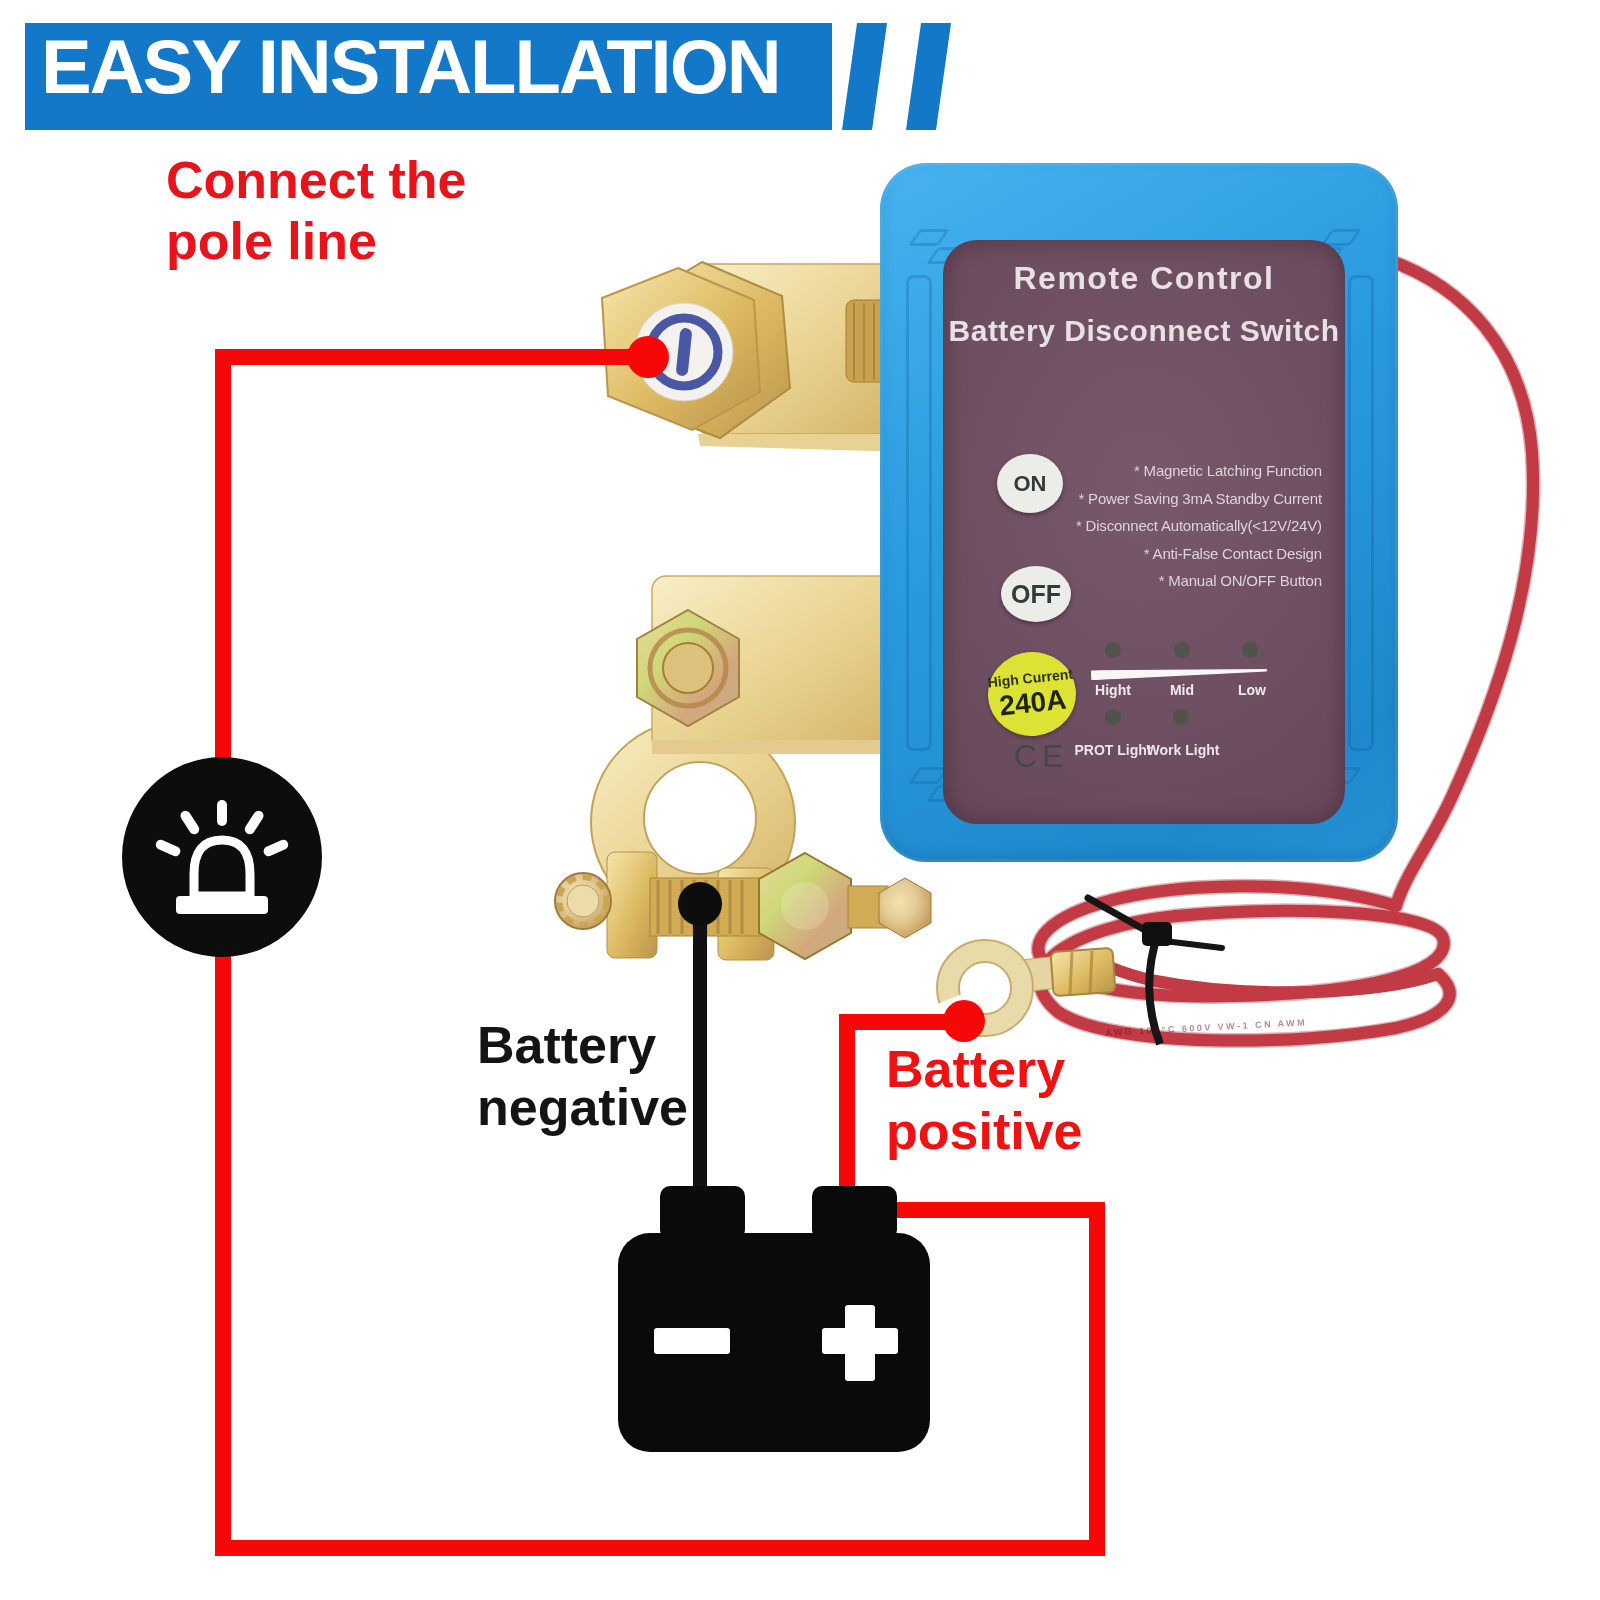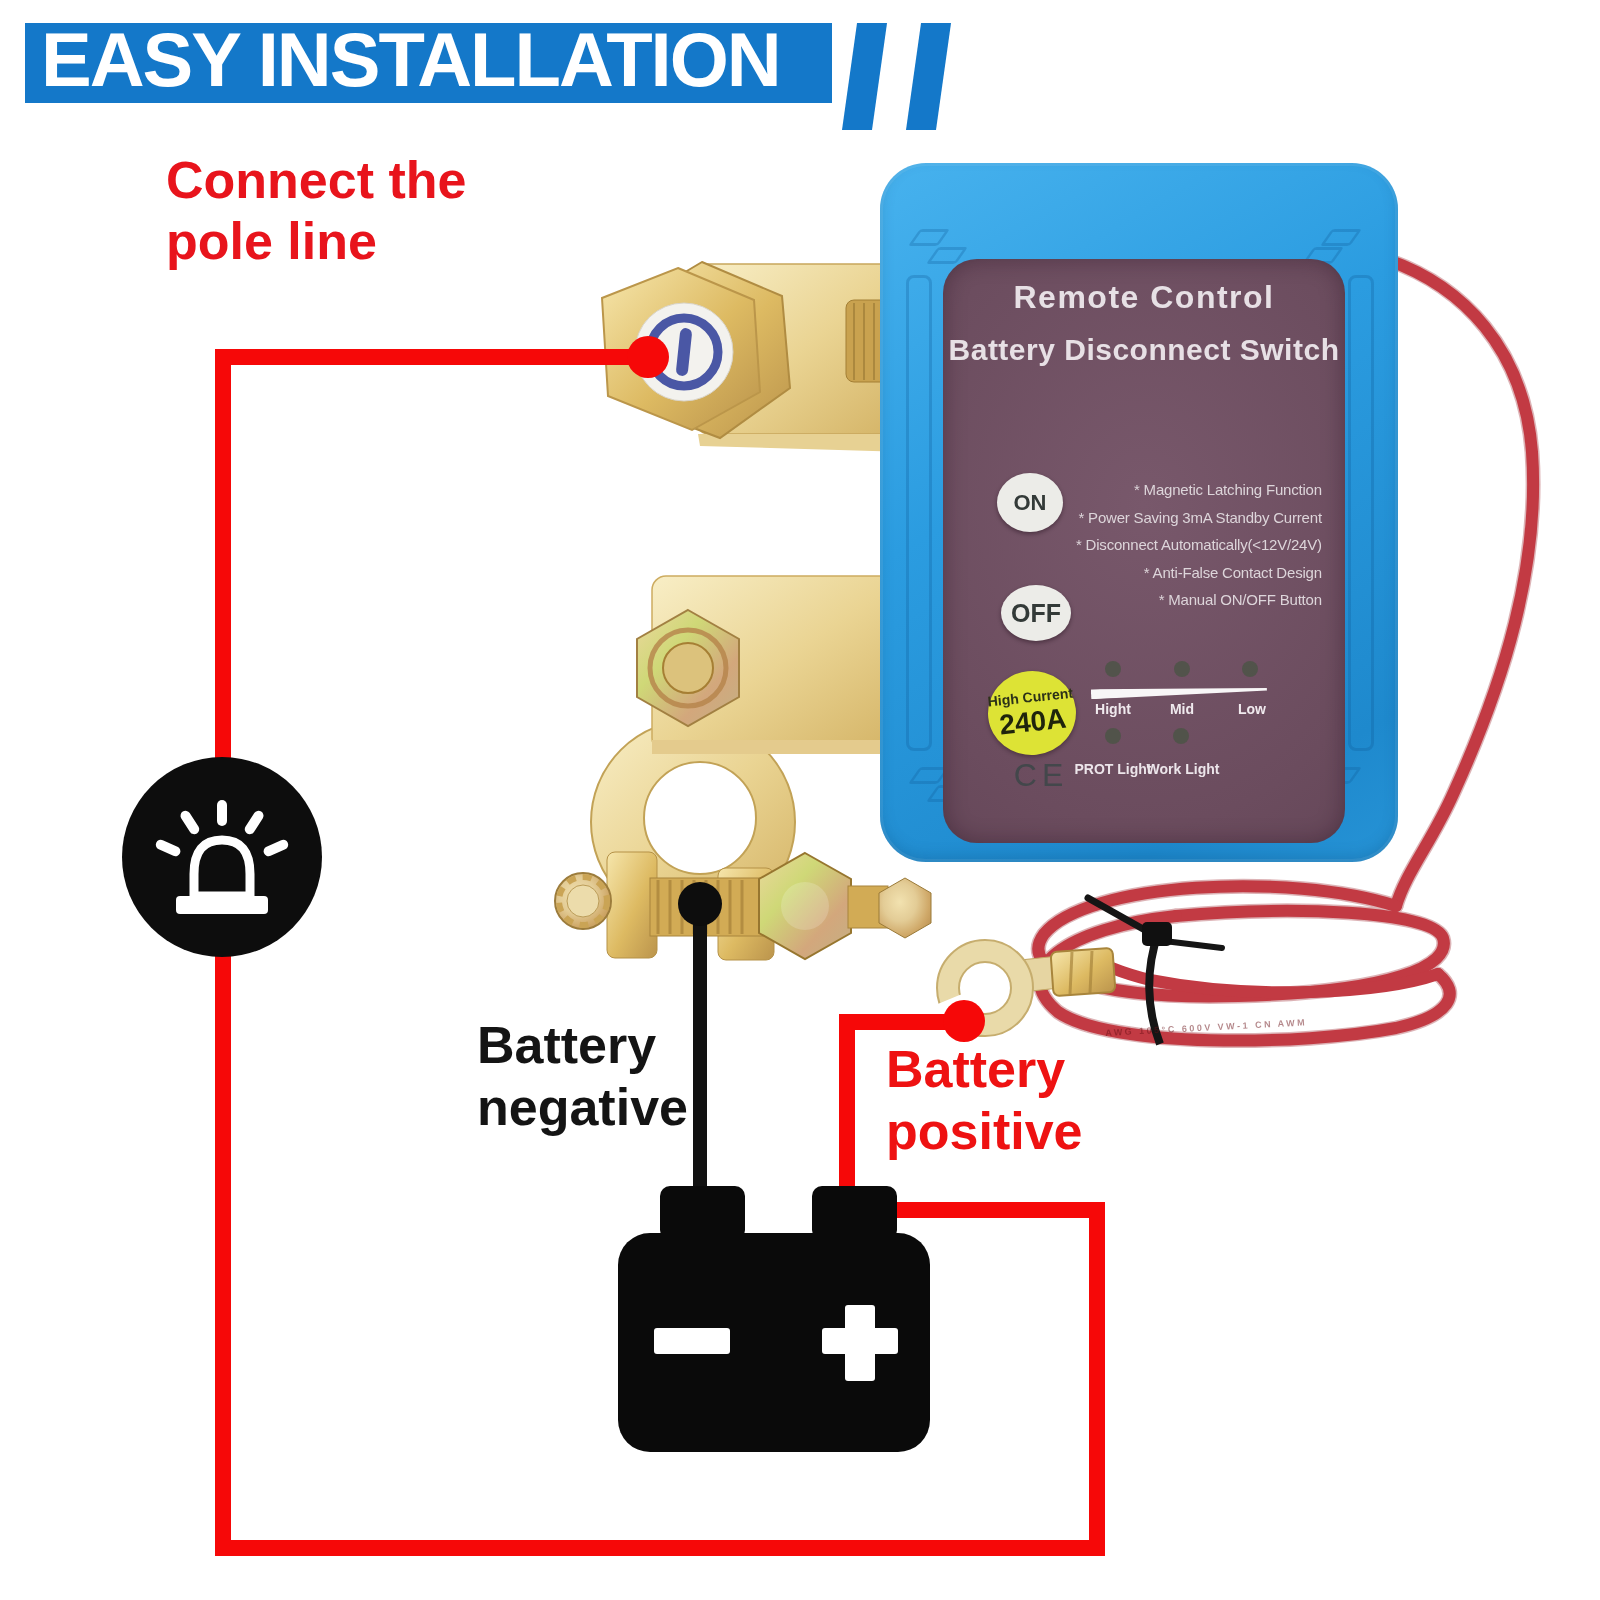--- a/index.html
+++ b/index.html
@@ -1,22 +1,22 @@
 <!DOCTYPE html>
 <html><head>
 <meta charset="utf-8">
 <style>
   html,body{margin:0;padding:0;background:#fff;}
   #canvas{position:relative;width:1600px;height:1600px;background:#ffffff;overflow:hidden;
           font-family:"Liberation Sans",sans-serif;}
   .abs{position:absolute;}
 
   
-  #banner{left:25px;top:23px;width:807px;height:80px;background:#1478c9;
-          display:flex;align-items:flex-end;padding-left:16px;box-sizing:border-box;z-index:3;}
+  #banner{left:25px;top:23px;width:807px;height:107px;background:#1478c9;
+          display:flex;align-items:flex-start;padding-left:16px;box-sizing:border-box;z-index:3;}
   #banner h1{margin:0;font-size:76px;font-weight:700;color:#ffffff;letter-spacing:-2px;white-space:nowrap;}
   .stripe{top:23px;width:30px;height:107px;background:#1478c9;transform:skewX(-8deg);
           transform-origin:50% 100%;z-index:3;}
   #stripe1{left:842px}
   #stripe2{left:906px}
 
   
   #connect-note{left:166px;top:150px;font-size:52px;line-height:61px;font-weight:700;
                 color:#e8141c;z-index:3;}
   #bat-neg{left:477px;top:1014px;font-size:52px;line-height:62px;font-weight:700;color:#141414;z-index:3;}
@@ -32,21 +32,21 @@
 
   
   #device{left:880px;top:163px;width:518px;height:699px;border-radius:46px;z-index:3;
           background:linear-gradient(150deg,#47b2ee 0%,#2b9ce0 40%,#1e89cd 85%,#2693d6 100%);
           box-shadow:inset 0 0 0 3px rgba(255,255,255,.08), inset 0 -6px 14px rgba(8,70,120,.25);}
   .rail{border:3px solid rgba(13,90,150,.28);border-radius:8px;width:20px;height:470px;top:112px;}
   #rail-l{left:26px} #rail-r{left:468px}
   .chev{width:24px;height:11px;border:3px solid rgba(13,90,150,.28);border-radius:3px;transform:skewX(-35deg);}
   #device-label{left:63px;top:77px;width:402px;height:584px;border-radius:34px;
         background:radial-gradient(120% 100% at 50% 42%, #78586b 0%, #6b4c5e 55%, #5d4051 100%);
-        box-shadow:inset 0 0 22px rgba(30,10,22,.35);margin-top:19px;}
+        box-shadow:inset 0 0 22px rgba(30,10,22,.35);}
   .dtitle{left:0;width:100%;text-align:center;font-weight:700;color:#e7e0e5;}
   #dtitle1{top:20px;font-size:32px;letter-spacing:1.5px;}
   #dtitle2{top:74px;font-size:30px;letter-spacing:.5px;}
   .btn{border-radius:50%;background:#ececE8;display:flex;align-items:center;justify-content:center;
        font-weight:700;color:#333a38;box-shadow:0 2px 4px rgba(20,5,15,.4);}
   #on-btn{left:54px;top:214px;width:66px;height:59px;font-size:22px;}
   #off-btn{left:58px;top:326px;width:70px;height:56px;font-size:25px;}
   #features{left:133px;top:217px;list-style:none;margin:0;padding:0;}
   #features li{font-size:15px;line-height:27.6px;color:#ddd5da;letter-spacing:-.2px;white-space:nowrap;text-align:right;}
   #badge{left:45px;top:412px;width:88px;height:84px;border-radius:50%;background:#dde335;

